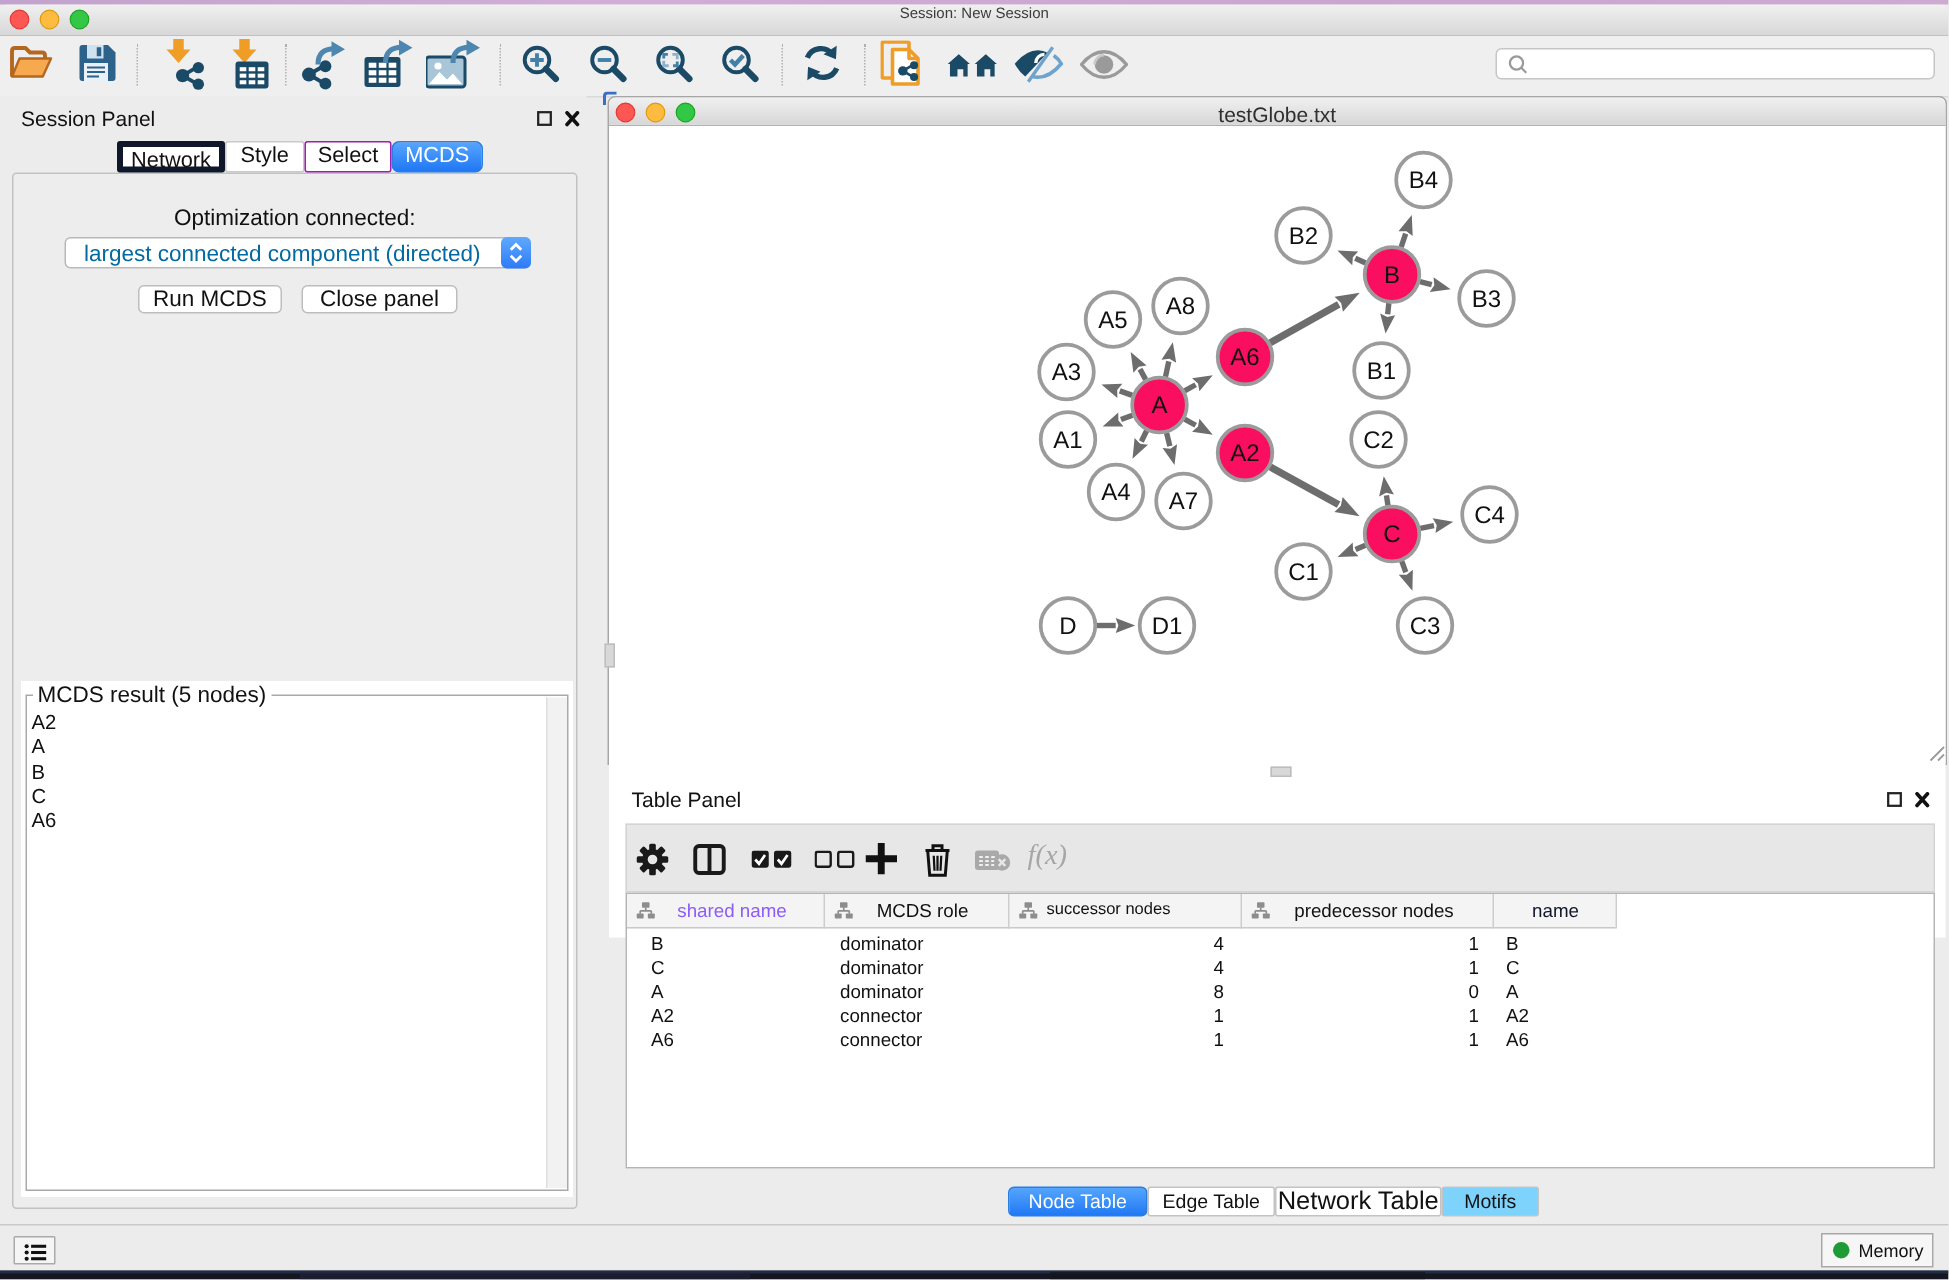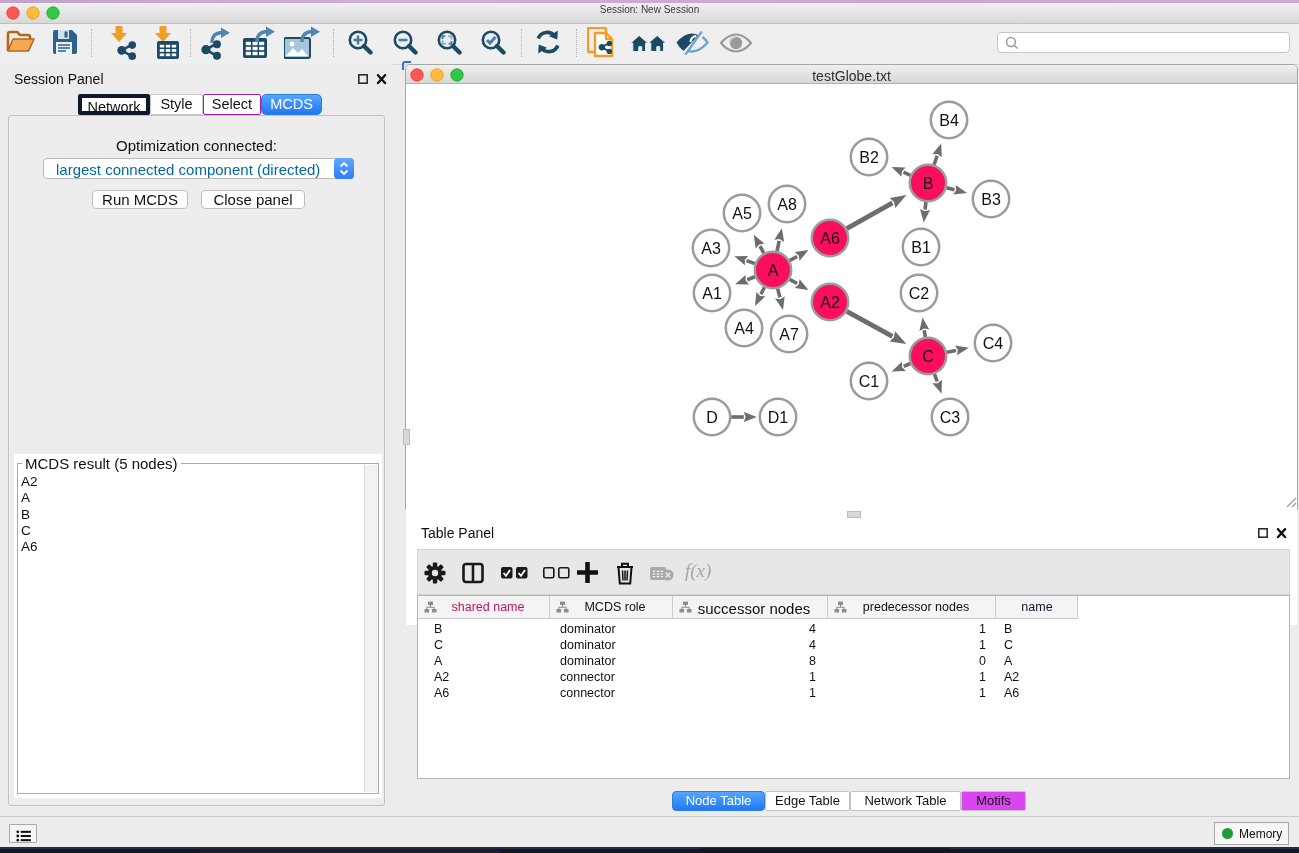--- a/index.html
+++ b/index.html
@@ -363,25 +363,25 @@
       <rect x="10.8" y="9.1" width="2.4" height="1.1" fill="#fff"></rect>
     </g>
     <circle cx="18" cy="9" r="5.5" fill="#a9a9a9"></circle>
     <path d="M15.8 6.8 l4.4 4.4 M20.2 6.8 l-4.4 4.4" stroke="#e8e8e8" stroke-width="1.6"></path>
   </svg>
 <div style="position:absolute;left:685px;top:560px;font:italic 19px 'Liberation Serif',serif;color:#a6a6a6">f(x)</div>
 
 <div class="abs" style="left:417px;top:595px;width:873px;height:184px;background:#fff;border:1px solid #b5b5b5;box-sizing:border-box"></div>
 <div class="abs" style="left:418px;top:596px;width:659px;height:23px;background:#f4f4f4;border-bottom:1px solid #c9c9c9;box-sizing:border-box">
     <div style="position:absolute;left:0px;top:0;width:132px;height:23px;border-right:1px solid #cdcdcd;box-sizing:border-box"></div>
-    <div style="position:absolute;left:70px;top:4px;transform:translateX(-50%);font-size:12.5px;color:#be185d;white-space:nowrap">shared name</div>
+    <div style="position:absolute;left:70px;top:4px;transform:translateX(-50%);font-size:12.5px;color:#8b5cf6;white-space:nowrap">shared name</div>
     <div style="position:absolute;left:132px;top:0;width:123px;height:23px;border-right:1px solid #cdcdcd;box-sizing:border-box"></div>
     <div style="position:absolute;left:197px;top:4px;transform:translateX(-50%);font-size:12.5px;color:#111;white-space:nowrap">MCDS role</div>
     <div style="position:absolute;left:255px;top:0;width:155px;height:23px;border-right:1px solid #cdcdcd;box-sizing:border-box"></div>
-    <div style="position:absolute;left:336px;top:4px;transform:translateX(-50%);font-size:15px;color:#111;white-space:nowrap">successor nodes</div>
+    <div style="position:absolute;left:321px;top:4px;transform:translateX(-50%);font-size:11px;color:#111;white-space:nowrap">successor nodes</div>
     <div style="position:absolute;left:410px;top:0;width:168px;height:23px;border-right:1px solid #cdcdcd;box-sizing:border-box"></div>
     <div style="position:absolute;left:498px;top:4px;transform:translateX(-50%);font-size:12.5px;color:#111;white-space:nowrap">predecessor nodes</div>
     <div style="position:absolute;left:578px;top:0;width:82px;height:23px;border-right:1px solid #cdcdcd;box-sizing:border-box"></div>
     <div style="position:absolute;left:619px;top:4px;transform:translateX(-50%);font-size:12.5px;color:#0f172a;white-space:nowrap">name</div>
   </div>
 <svg style="position:absolute;left:424px;top:601px" width="13" height="12" viewBox="0 0 13 12">
     <rect x="4" y="0.5" width="5" height="3.6" rx="0.5" fill="#8d8d8d"></rect>
     <path d="M6.5 4 v2.2 M2.8 6.2 h7.4 M2.8 6.2 v2 M10.2 6.2 v2" stroke="#8d8d8d" stroke-width="1.1" fill="none"></path>
     <rect x="0.5" y="8" width="4.6" height="3.4" rx="0.5" fill="#8d8d8d"></rect>
     <rect x="7.9" y="8" width="4.6" height="3.4" rx="0.5" fill="#8d8d8d"></rect>
@@ -427,22 +427,22 @@
     <div style="position:absolute;left:586px;top:50px;font-size:12.5px;color:#111">A2</div>
     <div style="position:absolute;left:16px;top:66px;font-size:12.5px;color:#111">A6</div>
     <div style="position:absolute;left:142px;top:66px;font-size:12.5px;color:#111">connector</div>
     <div style="position:absolute;left:255px;top:66px;width:143px;text-align:right;font-size:12.5px;color:#111">1</div>
     <div style="position:absolute;left:410px;top:66px;width:158px;text-align:right;font-size:12.5px;color:#111">1</div>
     <div style="position:absolute;left:586px;top:66px;font-size:12.5px;color:#111">A6</div>
   </div>
 
 <div style="position:absolute;left:672px;top:791px;width:93px;height:20px;background:linear-gradient(#55a5fd,#2179f4);color:#fff;border:1px solid #2b7de0;border-radius:4px;box-sizing:border-box;font-size:13px;text-align:center;line-height:18px">Node Table</div>
 <div style="position:absolute;left:765px;top:791px;width:85px;height:20px;background:#fff;color:#111;border:1px solid #c3c3c3;border-radius:2px;box-sizing:border-box;font-size:13px;text-align:center;line-height:18px">Edge Table</div>
-<div style="position:absolute;left:850px;top:791px;width:111px;height:20px;background:#fff;color:#111;border:1px solid #c3c3c3;border-radius:2px;box-sizing:border-box;font-size:13px;text-align:center;line-height:18px">Network Table</div>
-<div style="position:absolute;left:961px;top:791px;width:65px;height:20px;background:#d946ef;color:#111;border:1px solid #c3c3c3;border-radius:2px;box-sizing:border-box;font-size:13px;text-align:center;line-height:18px">Motifs</div>
+<div style="position:absolute;left:850px;top:791px;width:111px;height:20px;background:#fff;color:#111;border:1px solid #c3c3c3;border-radius:2px;box-sizing:border-box;font-size:17px;text-align:center;line-height:18px">Network Table</div>
+<div style="position:absolute;left:961px;top:791px;width:65px;height:20px;background:#7dd3fc;color:#111;border:1px solid #c3c3c3;border-radius:2px;box-sizing:border-box;font-size:13px;text-align:center;line-height:18px">Motifs</div>
 
 <div class="abs" style="left:0;top:816px;width:1299px;height:31px;background:#ececec;border-top:1px solid #c9c9c9;box-sizing:border-box"></div>
 <div class="abs" style="left:9px;top:824px;width:28px;height:19px;background:#f5f5f5;border:1px solid #aaaaaa;border-radius:1px;box-sizing:border-box;text-align:center;padding-top:3px"><svg width="15" height="12" viewBox="0 0 16 13">
       <circle cx="1.8" cy="2" r="1.5" fill="#111"></circle>
       <rect x="5" y="0.9" width="11" height="2.2" fill="#111"></rect>
       <circle cx="1.8" cy="6.5" r="1.5" fill="#111"></circle>
       <rect x="5" y="5.4" width="11" height="2.2" fill="#111"></rect>
       <circle cx="1.8" cy="11" r="1.5" fill="#111"></circle>
       <rect x="5" y="9.9" width="11" height="2.2" fill="#111"></rect>
     </svg></div>

